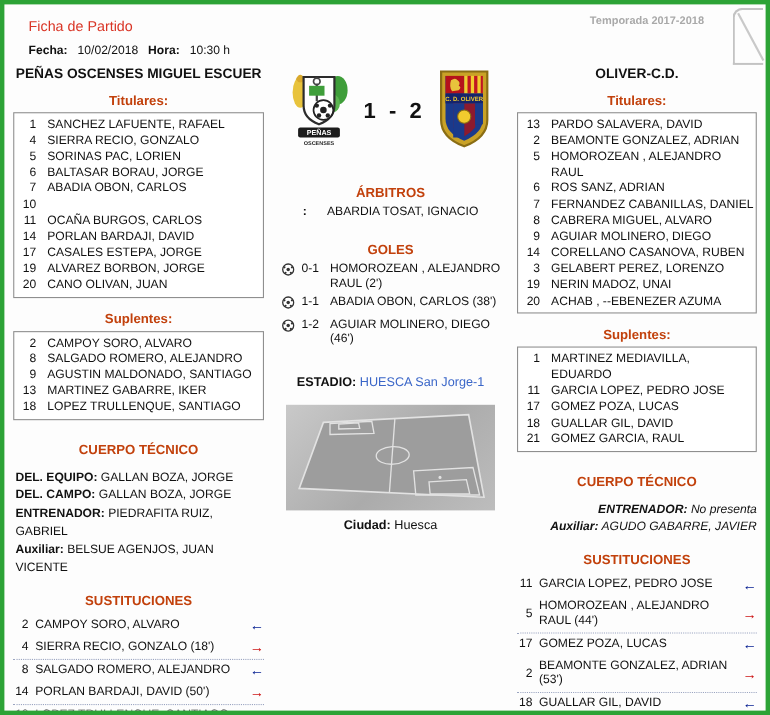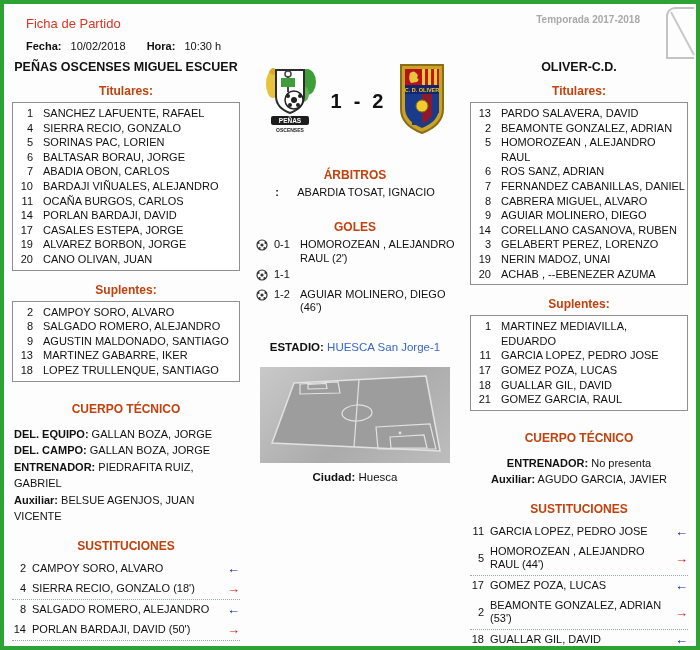--- a/index.html
+++ b/index.html
@@ -33,21 +33,21 @@
   .col { padding:0 4px; }
   .team-name { text-align:center; font-weight:bold; font-size:12.5px; margin:2px 0 10px; }
   .sec-title { text-align:center; font-weight:bold; font-size:12px; color:#c2410c; margin:8px 0 4px; }
   .roster-box { border:1px solid #8f8f8f; background:#fff; padding:3px 2px; }
   .p-row { display:flex; font-size:11px; line-height:14.6px; }
   .p-num { width:28px; text-align:right; padding-right:10px; flex:none; }
   .p-name { flex:1; }
 
   .staff { font-size:11px; line-height:16.5px; margin-top:10px; }
   .staff.left-align { text-align:left; padding-left:2px; }
-  .staff.center-align { text-align:center; }
+  .staff.center-align { text-align:right;font-style:italic; }
 
   .subs-list { margin-top:6px; }
   .sub-row { display:flex; align-items:center; font-size:11px; line-height:13px; padding:3.5px 0; }
   .sub-row .p-num { width:20px; padding-right:6px; }
   .sub-row .sub-name { flex:1; padding-right:4px; }
   .arrow { flex:none; width:16px; text-align:right; font-weight:bold; font-size:13px; }
   .arrow-in { color:#001a8f; }
   .arrow-out { color:#cc1414; }
   .sub-row.out { border-bottom:1px dotted #9aa4c0; }
 
@@ -74,21 +74,21 @@
 <div class="corner-tab">
   <svg width="28" height="50" viewBox="0 0 28 50">
     <line x1="3" y1="3" x2="26" y2="46" stroke="#c9c9c9" stroke-width="2"></line>
   </svg>
 </div>
 
 <div class="meta-row">
   <div class="meta-left">
     <span class="lbl">Fecha:</span>
     <span>10/02/2018</span>
-    <span class="lbl" style="margin-left:12px">Hora:</span>
+    <span class="lbl" style="margin-left:0">Hora:</span>
     <span>10:30 h</span>
   </div>
 </div>
 
 <div class="columns">
 
   <div class="col">
     <div class="team-name">PEÑAS OSCENSES MIGUEL ESCUER</div>
 
     <div class="sec-title">Titulares:</div>
@@ -114,21 +114,20 @@
           <span class="p-name">BALTASAR BORAU, JORGE</span>
         </div>
 
         <div class="p-row">
           <span class="p-num">7</span>
           <span class="p-name">ABADIA OBON, CARLOS</span>
         </div>
 
         <div class="p-row">
           <span class="p-num">10</span>
-          <span class="p-name">BARDAJI VIÑUALES, ALEJANDRO</span>
         </div>
 
         <div class="p-row">
           <span class="p-num">11</span>
           <span class="p-name">OCAÑA BURGOS, CARLOS</span>
         </div>
 
         <div class="p-row">
           <span class="p-num">14</span>
           <span class="p-name">PORLAN BARDAJI, DAVID</span>
@@ -308,20 +307,21 @@
             <svg width="12" height="12" viewBox="0 0 12 12">
               <circle cx="6" cy="6" r="5" fill="#fff" stroke="#333" stroke-width="1.2"></circle>
               <circle cx="6" cy="6" r="1.6" fill="#333"></circle>
               <circle cx="2.6" cy="4" r="1" fill="#333"></circle>
               <circle cx="9.4" cy="4" r="1" fill="#333"></circle>
               <circle cx="3.6" cy="9" r="1" fill="#333"></circle>
               <circle cx="8.4" cy="9" r="1" fill="#333"></circle>
             </svg>
           </span>
           <span class="goal-result">1-1</span>
+          <span class="goal-player">ABADIA OBON, CARLOS (38')</span>
         </div>
 
         <div class="goal-row">
           <span class="goal-ball">
             <svg width="12" height="12" viewBox="0 0 12 12">
               <circle cx="6" cy="6" r="5" fill="#fff" stroke="#333" stroke-width="1.2"></circle>
               <circle cx="6" cy="6" r="1.6" fill="#333"></circle>
               <circle cx="2.6" cy="4" r="1" fill="#333"></circle>
               <circle cx="9.4" cy="4" r="1" fill="#333"></circle>
               <circle cx="3.6" cy="9" r="1" fill="#333"></circle>
@@ -446,21 +446,21 @@
           <span class="p-num">21</span>
           <span class="p-name">GOMEZ GARCIA, RAUL</span>
         </div>
       </div>
 
     <div class="sec-title" style="margin-top:20px">CUERPO TÉCNICO</div>
     <div class="staff center-align">
 
         <div class="staff-row"><span class="lbl">ENTRENADOR:</span><span> No presenta</span></div>
 
-        <div class="staff-row"><span class="lbl">Auxiliar:</span><span> AGUDO GARCIA, JAVIER</span></div>
+        <div class="staff-row"><span class="lbl">Auxiliar:</span><span> AGUDO GABARRE, JAVIER</span></div>
       </div>
 
     <div class="sec-title" style="margin-top:14px">SUSTITUCIONES</div>
     <div class="subs-list">
 
         <div class="sub-row in">
           <span class="p-num">11</span>
           <span class="sub-name">GARCIA LOPEZ, PEDRO JOSE</span>
           <span class="arrow arrow-in">←</span>
 

